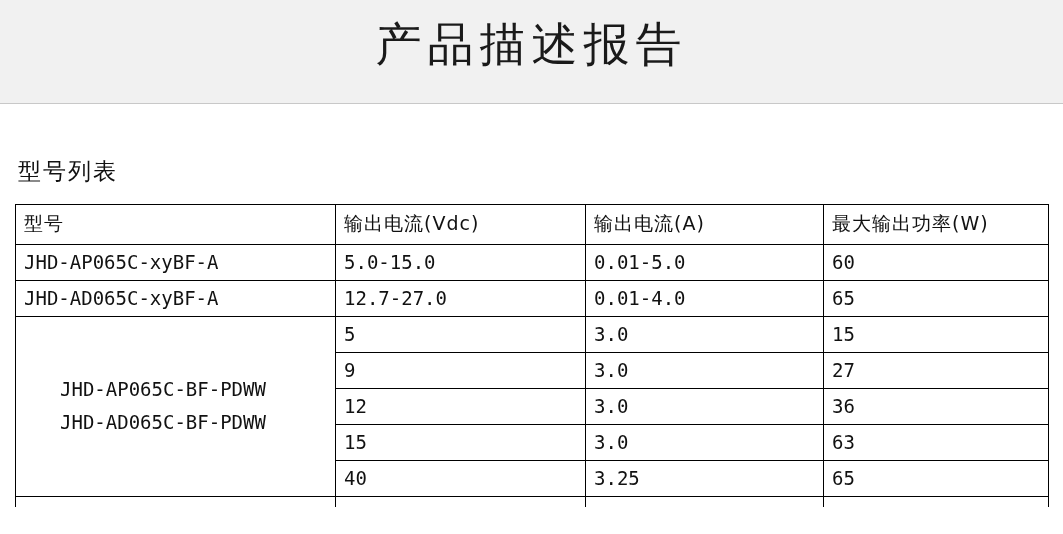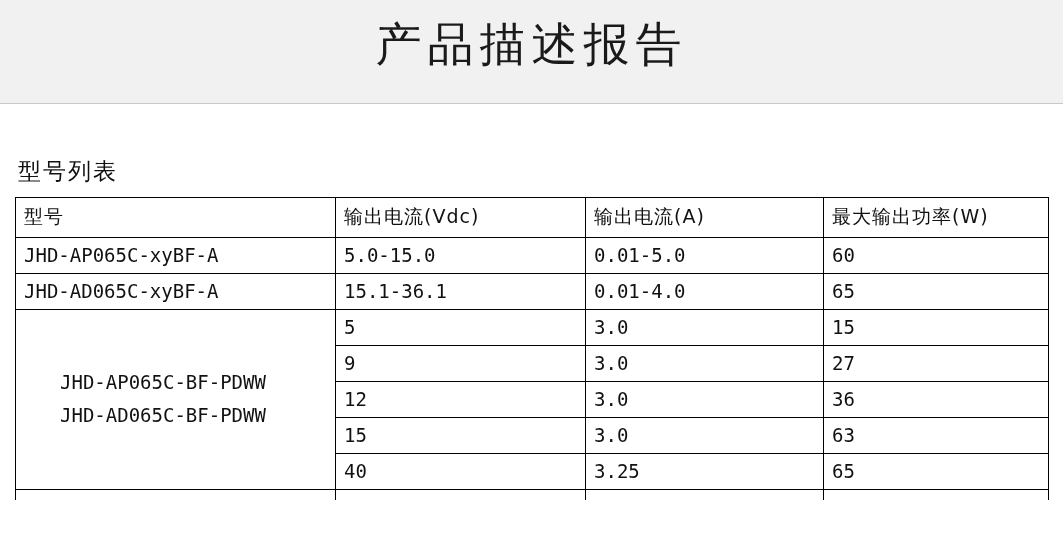--- a/index.html
+++ b/index.html
@@ -47,21 +47,21 @@
     top: 156px;
     font-family: "DejaVu Sans", sans-serif;
     font-size: 23px;
     letter-spacing: 2px;
     color: #111111;
     text-align: right;
   }
   .model-table {
     position: absolute;
     left: 15px;
-    top: 197px;
+    top: 204px;
     width: 1033px;
     border-collapse: collapse;
     table-layout: fixed;
     font-family: "DejaVu Sans Mono", monospace;
     font-size: 19px;
     color: #111111;
   }
   .model-table col.c1 { width: 320px; }
   .model-table col.c2 { width: 250px; }
   .model-table col.c3 { width: 238px; }
@@ -124,21 +124,21 @@
     </thead>
     <tbody>
       <tr>
         <td>JHD-AP065C-xyBF-A</td>
         <td>5.0-15.0</td>
         <td>0.01-5.0</td>
         <td>60</td>
       </tr>
       <tr>
         <td>JHD-AD065C-xyBF-A</td>
-        <td>15.1-36.1</td>
+        <td>12.7-27.0</td>
         <td>0.01-4.0</td>
         <td>65</td>
       </tr>
       <tr>
         <td class="group-cell" rowspan="5">
           <span class="line">JHD-AP065C-BF-PDWW</span>
           <span class="line">JHD-AD065C-BF-PDWW</span>
         </td>
         <td>5</td>
         <td>3.0</td>

